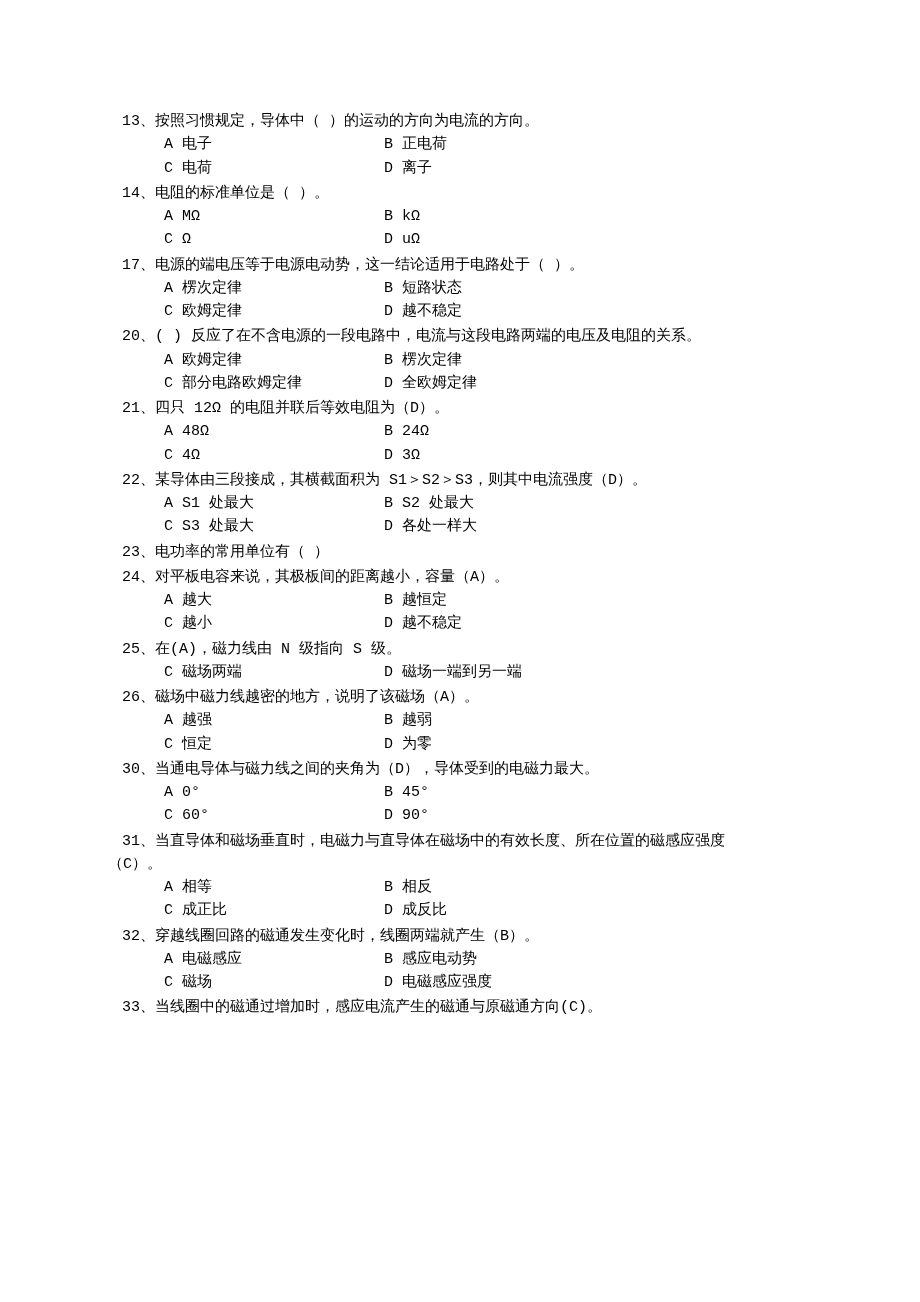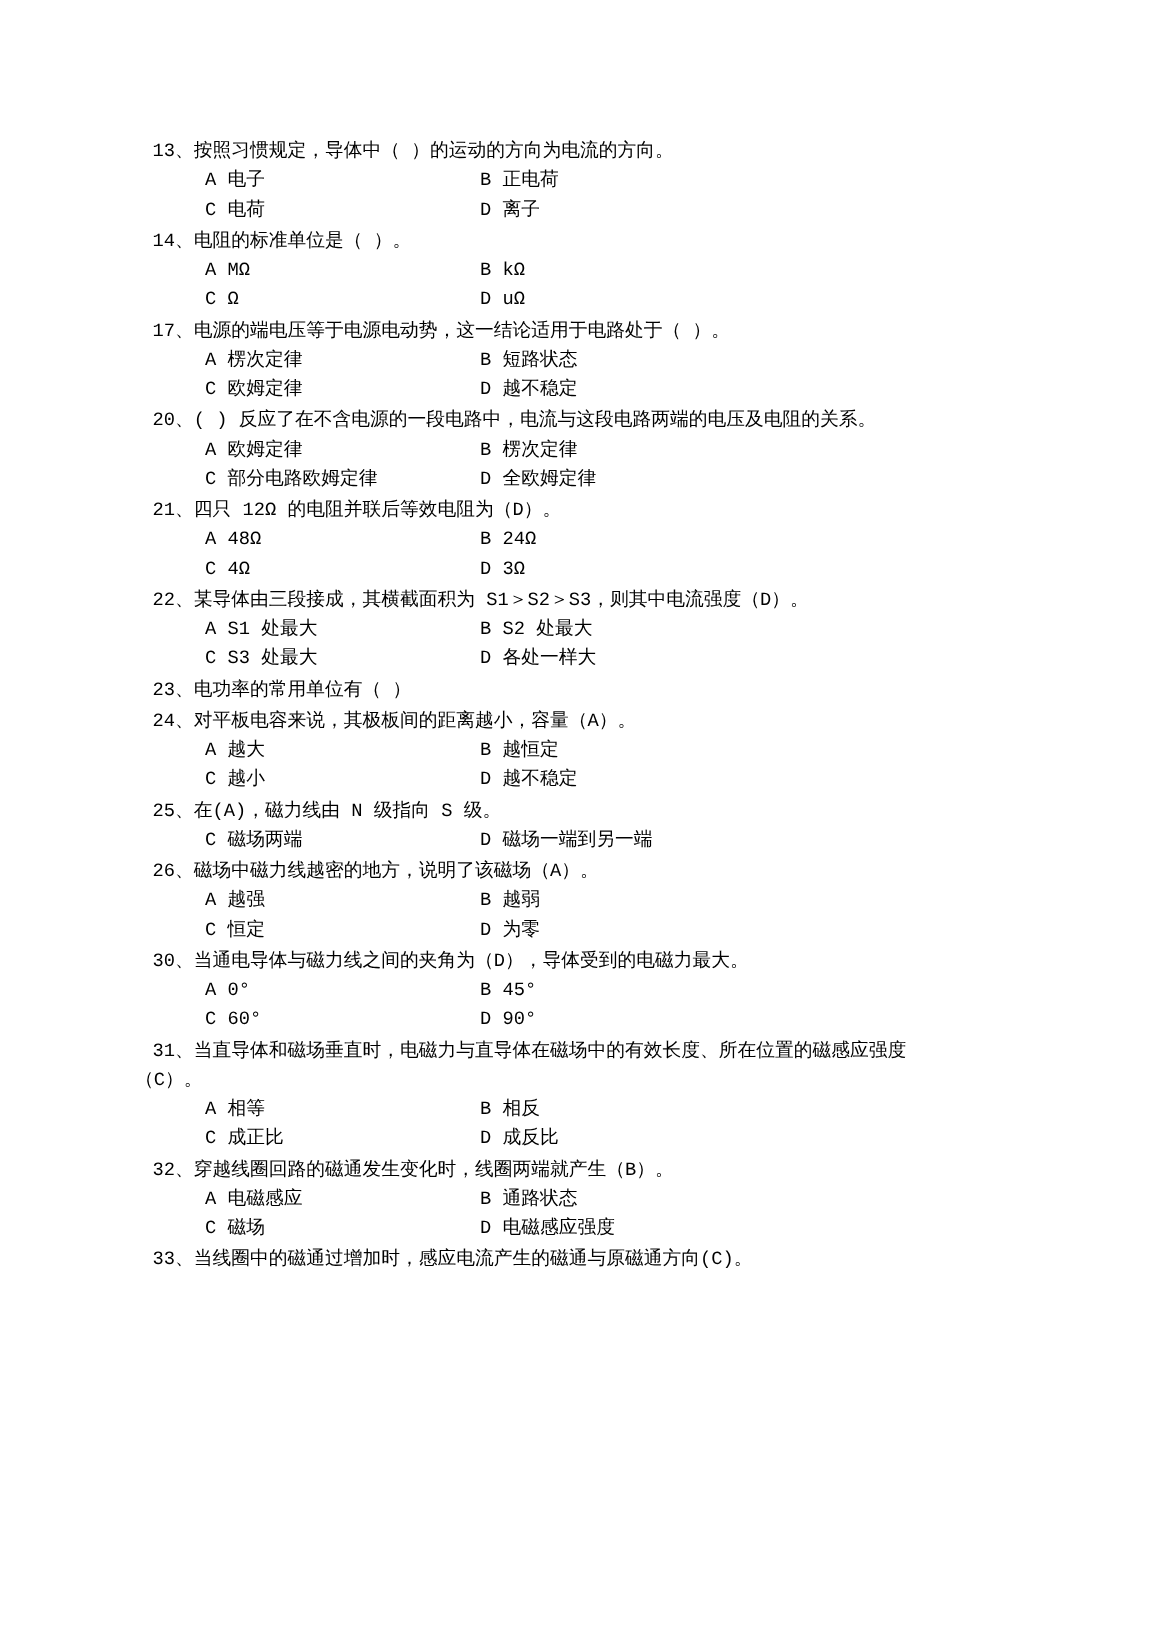--- a/index.html
+++ b/index.html
@@ -180,21 +180,21 @@
           <div class="opt-a">C 成正比</div>
           <div class="opt-b">D 成反比</div>
         </div>
       </div>
     </div>
     <div class="question">
       <div class="q-text">32、穿越线圈回路的磁通发生变化时，线圈两端就产生（B）。</div>
       <div class="options">
         <div class="opt-row">
           <div class="opt-a">A 电磁感应</div>
-          <div class="opt-b">B 通路状态</div>
+          <div class="opt-b">B 感应电动势</div>
         </div>
         <div class="opt-row">
           <div class="opt-a">C 磁场</div>
           <div class="opt-b">D 电磁感应强度</div>
         </div>
       </div>
     </div>
     <div class="question">
       <div class="q-text">33、当线圈中的磁通过增加时，感应电流产生的磁通与原磁通方向(C)。</div>
     </div>

